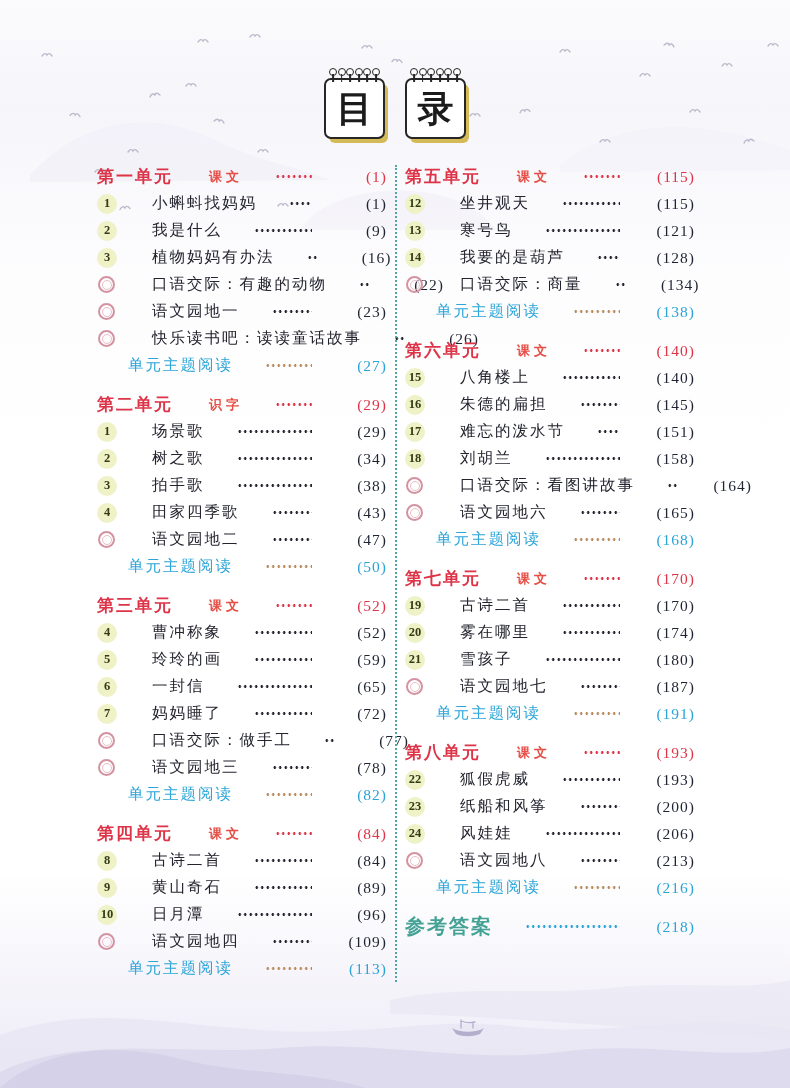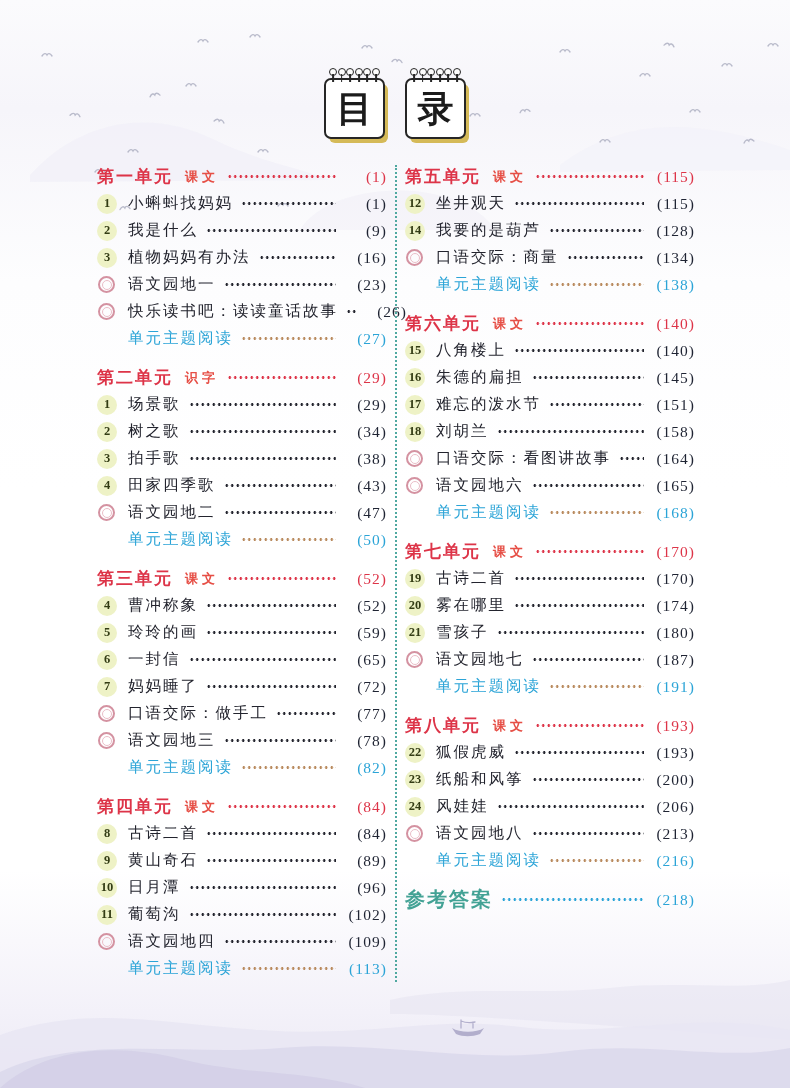--- a/index.html
+++ b/index.html
@@ -19,21 +19,21 @@
   .ring{width:6px;height:6px;border:1.8px solid var(--pad-border);border-radius:50%;background:#fdfdfd;position:relative;}
   .ring::after{content:"";position:absolute;left:50%;top:5px;width:1.8px;height:8px;background:var(--pad-border);transform:translateX(-50%);}
   .pad-char{font-size:36px;font-weight:bold;color:#1b1b1b;line-height:1;}
 
   
   .toc{position:absolute;left:97px;top:163px;width:598px;display:flex;}
   .col{width:290px;flex:none;}
   .divider{flex:none;width:0;border-left:2px dotted var(--divider-teal);margin:2px 8px 12px 8px;}
 
   .block{margin-bottom:12px;}
-  .row{display:flex;align-items:center;height:27px;font-size:15.5px;color:var(--text-dark);white-space:nowrap;}
+  .row{display:flex;align-items:center;height:27px;font-size:15.5px;color:var(--text-dark);white-space:nowrap;gap:24px;}
   .title{letter-spacing:2px;}
   .leader{flex:1;min-width:10px;height:27px;margin:0 5px 0 8px;
     background-image:radial-gradient(circle,currentColor 1.25px,transparent 1.45px);
     background-size:5.5px 27px;background-repeat:repeat-x;background-position:left center;}
   .pagenum{min-width:46px;text-align:right;letter-spacing:1px;color:var(--page-dark);}
 
   
   .header-row .unit-name{font-weight:bold;font-size:17px;letter-spacing:2px;color:var(--unit-red);}
   .header-row .unit-subtitle{font-weight:600;font-size:13px;letter-spacing:4px;color:var(--subtitle-red);margin-left:12px;}
   .header-row .leader{color:var(--unit-red);}
@@ -164,20 +164,27 @@
           <div class="row type-lesson">
     <span class="badge">3</span>
 
     <span class="title">植物妈妈有办法</span>
     <span class="leader"></span>
     <span class="pagenum">(16)</span>
   </div>
           <div class="row type-extra">
 
     <span class="extra-icon"></span>
+    <span class="title">口语交际：有趣的动物</span>
+    <span class="leader"></span>
+    <span class="pagenum">(22)</span>
+  </div>
+          <div class="row type-extra">
+
+    <span class="extra-icon"></span>
     <span class="title">语文园地一</span>
     <span class="leader"></span>
     <span class="pagenum">(23)</span>
   </div>
           <div class="row type-extra">
 
     <span class="extra-icon"></span>
     <span class="title">快乐读书吧：读读童话故事</span>
     <span class="leader"></span>
     <span class="pagenum">(26)</span>
@@ -321,27 +328,20 @@
     <span class="leader"></span>
     <span class="pagenum">(89)</span>
   </div>
           <div class="row type-lesson">
     <span class="badge">10</span>
 
     <span class="title">日月潭</span>
     <span class="leader"></span>
     <span class="pagenum">(96)</span>
   </div>
-          <div class="row type-lesson">
-    <span class="badge">11</span>
-
-    <span class="title">葡萄沟</span>
-    <span class="leader"></span>
-    <span class="pagenum">(102)</span>
-  </div>
           <div class="row type-extra">
 
     <span class="extra-icon"></span>
     <span class="title">语文园地四</span>
     <span class="leader"></span>
     <span class="pagenum">(109)</span>
   </div>
           <div class="row type-theme">
 
     <span class="title">单元主题阅读</span>
@@ -362,20 +362,27 @@
     </div>
     <div>
           <div class="row type-lesson">
     <span class="badge">12</span>
 
     <span class="title">坐井观天</span>
     <span class="leader"></span>
     <span class="pagenum">(115)</span>
   </div>
           <div class="row type-lesson">
+    <span class="badge">13</span>
+
+    <span class="title">寒号鸟</span>
+    <span class="leader"></span>
+    <span class="pagenum">(121)</span>
+  </div>
+          <div class="row type-lesson">
     <span class="badge">14</span>
 
     <span class="title">我要的是葫芦</span>
     <span class="leader"></span>
     <span class="pagenum">(128)</span>
   </div>
           <div class="row type-extra">
 
     <span class="extra-icon"></span>
     <span class="title">口语交际：商量</span>

